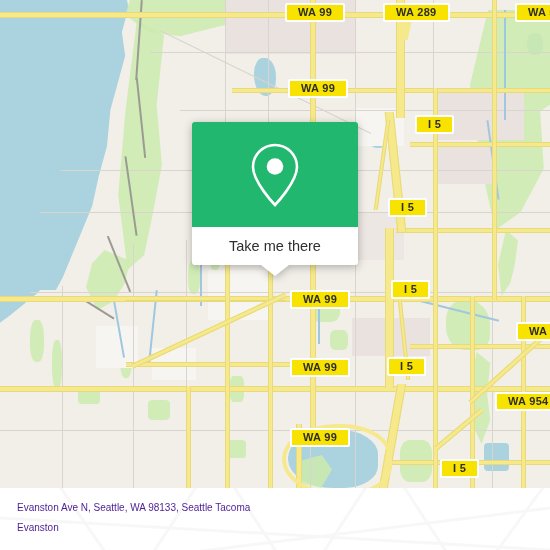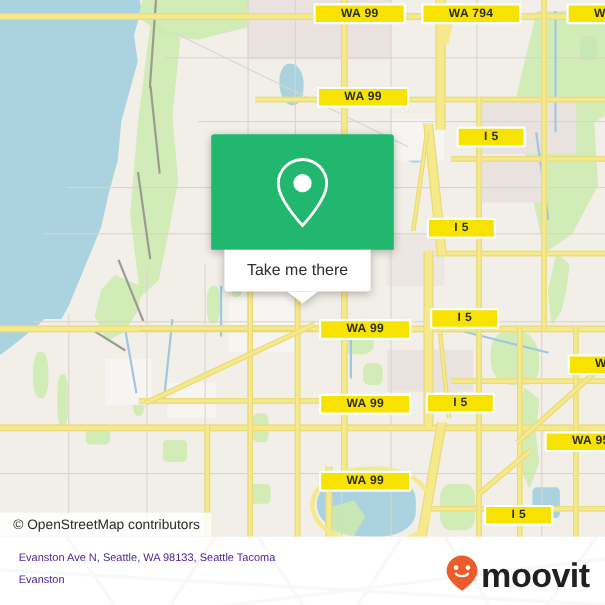--- a/index.html
+++ b/index.html
@@ -88,21 +88,21 @@
     position: absolute;
     background: #f7e200;
     color: #2e2e28;
     border: 2px solid #ffffff;
     border-radius: 2px;
     font-size: 11px;
     font-weight: bold;
     letter-spacing: .3px;
     line-height: 15px;
     height: 15px;
-    padding: 0 23px;
+    padding: 0 11px;
     white-space: nowrap;
     box-sizing: content-box;
     text-align: center;
   }
 
   
   #osm-attrib {
     position: absolute;
     left: 0;
     bottom: 0;
@@ -130,30 +130,29 @@
     height: 105px;
     background: #22b573;
     background: #22b76e;
     border-radius: 3px 3px 0 0;
     display: flex;
     align-items: center;
     justify-content: center;
   }
   #callout-photo svg { display: block; }
   #callout-label {
-    width: 133px;
+    width: 166px;
     height: 38px;
     background: #ffffff;
     border-radius: 0 0 3px 3px;
     display: flex;
     align-items: center;
     justify-content: center;
     color: #2f2f2f;
     font-size: 14.5px;
-    margin-left: 12px;
   }
   #callout-tail {
     position: absolute;
     left: 69px;
     top: 143px;
     width: 0; height: 0;
     border-left: 14px solid transparent;
     border-right: 14px solid transparent;
     border-top: 11px solid #ffffff;
   }
@@ -333,36 +332,35 @@
                 transform:rotate(-42deg); transform-origin:0 50%;"></div>
     <div class="road-major" style="left:436px; top:446px; width:60px; height:5px;
                 transform:rotate(-40deg); transform-origin:0 50%;"></div>
 
     <div class="road" style="left:282px; top:424px; width:102px; height:64px;
                 border:4px solid #f5e98b; background:transparent;
                 border-radius:50% 46% 42% 52%;"></div>
 
     <div>
       <div class="shield" style="left:285px; top:3px;">WA 99</div>
-      <div class="shield" style="left:383px; top:3px;">WA 794</div>
+      <div class="shield" style="left:383px; top:3px;">WA 289</div>
       <div class="shield" style="left:515px; top:3px;">WA 52</div>
       <div class="shield" style="left:288px; top:79px;">WA 99</div>
       <div class="shield" style="left:415px; top:115px;">I 5</div>
       <div class="shield" style="left:388px; top:198px;">I 5</div>
       <div class="shield" style="left:391px; top:280px;">I 5</div>
       <div class="shield" style="left:290px; top:290px;">WA 99</div>
       <div class="shield" style="left:516px; top:322px;">WA 52</div>
       <div class="shield" style="left:387px; top:357px;">I 5</div>
       <div class="shield" style="left:290px; top:358px;">WA 99</div>
       <div class="shield" style="left:495px; top:392px;">WA 954</div>
       <div class="shield" style="left:290px; top:428px;">WA 99</div>
       <div class="shield" style="left:440px; top:459px;">I 5</div>
     </div>
 
-    <div id="osm-attrib">© OpenStreetMap contributors</div>
 
     <div id="callout">
       <div id="callout-photo">
         <span>
           <svg width="54" height="66" viewBox="0 0 54 66" aria-hidden="true">
             <path d="M27 3 C14.85 3 5 12.85 5 25 C5 40 27 63 27 63 C27 63 49 40 49 25 C49 12.85 39.15 3 27 3 Z" fill="none" stroke="#ffffff" stroke-width="2.6"></path>
             <circle cx="27" cy="24.5" r="8.3" fill="#ffffff"></circle>
           </svg>
         </span>
       </div>
@@ -386,26 +384,15 @@
         <path d="M0 118 L550 50"></path>
       </g>
     </svg>
 
     <div id="footer-address">
       <span>Evanston Ave N, Seattle, WA 98133, Seattle Tacoma</span>
       <br>
       <span>Evanston</span>
     </div>
 
-    <div id="moovit-logo">
-      <span>
-        <svg width="30" height="34" viewBox="0 0 30 34" aria-hidden="true">
-          <path d="M15 1 C7.3 1 1 7.3 1 15 C1 24 15 33 15 33 C15 33 29 24 29 15 C29 7.3 22.7 1 15 1 Z" fill="#ec5c2a"></path>
-          <circle cx="9.6" cy="12" r="2.1" fill="#ffffff"></circle>
-          <circle cx="20.4" cy="12" r="2.1" fill="#ffffff"></circle>
-          <path d="M9.5 17.4 C11.3 20.6 18.7 20.6 20.5 17.4" fill="none" stroke="#ffffff" stroke-width="2.1" stroke-linecap="round"></path>
-        </svg>
-      </span>
-      <span id="moovit-wordmark">moovit</span>
-    </div>
   </div>
 
 </div>
 
 </body></html>

